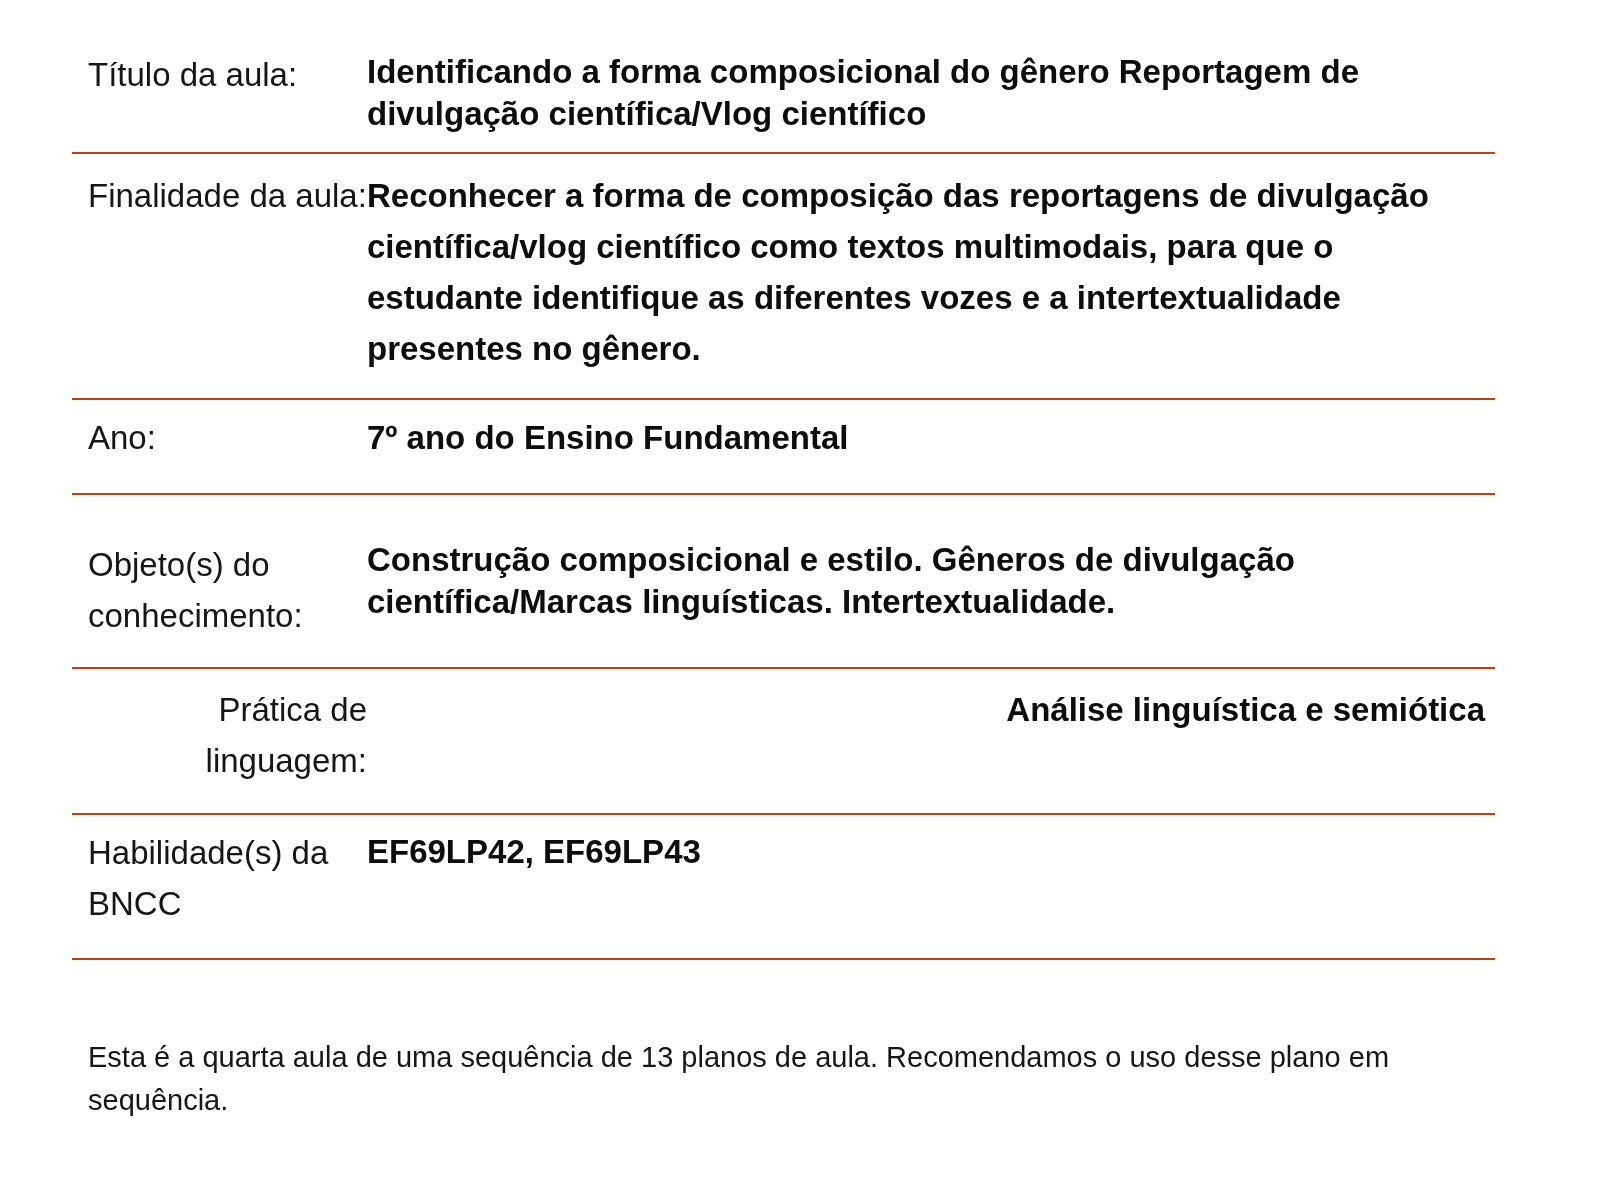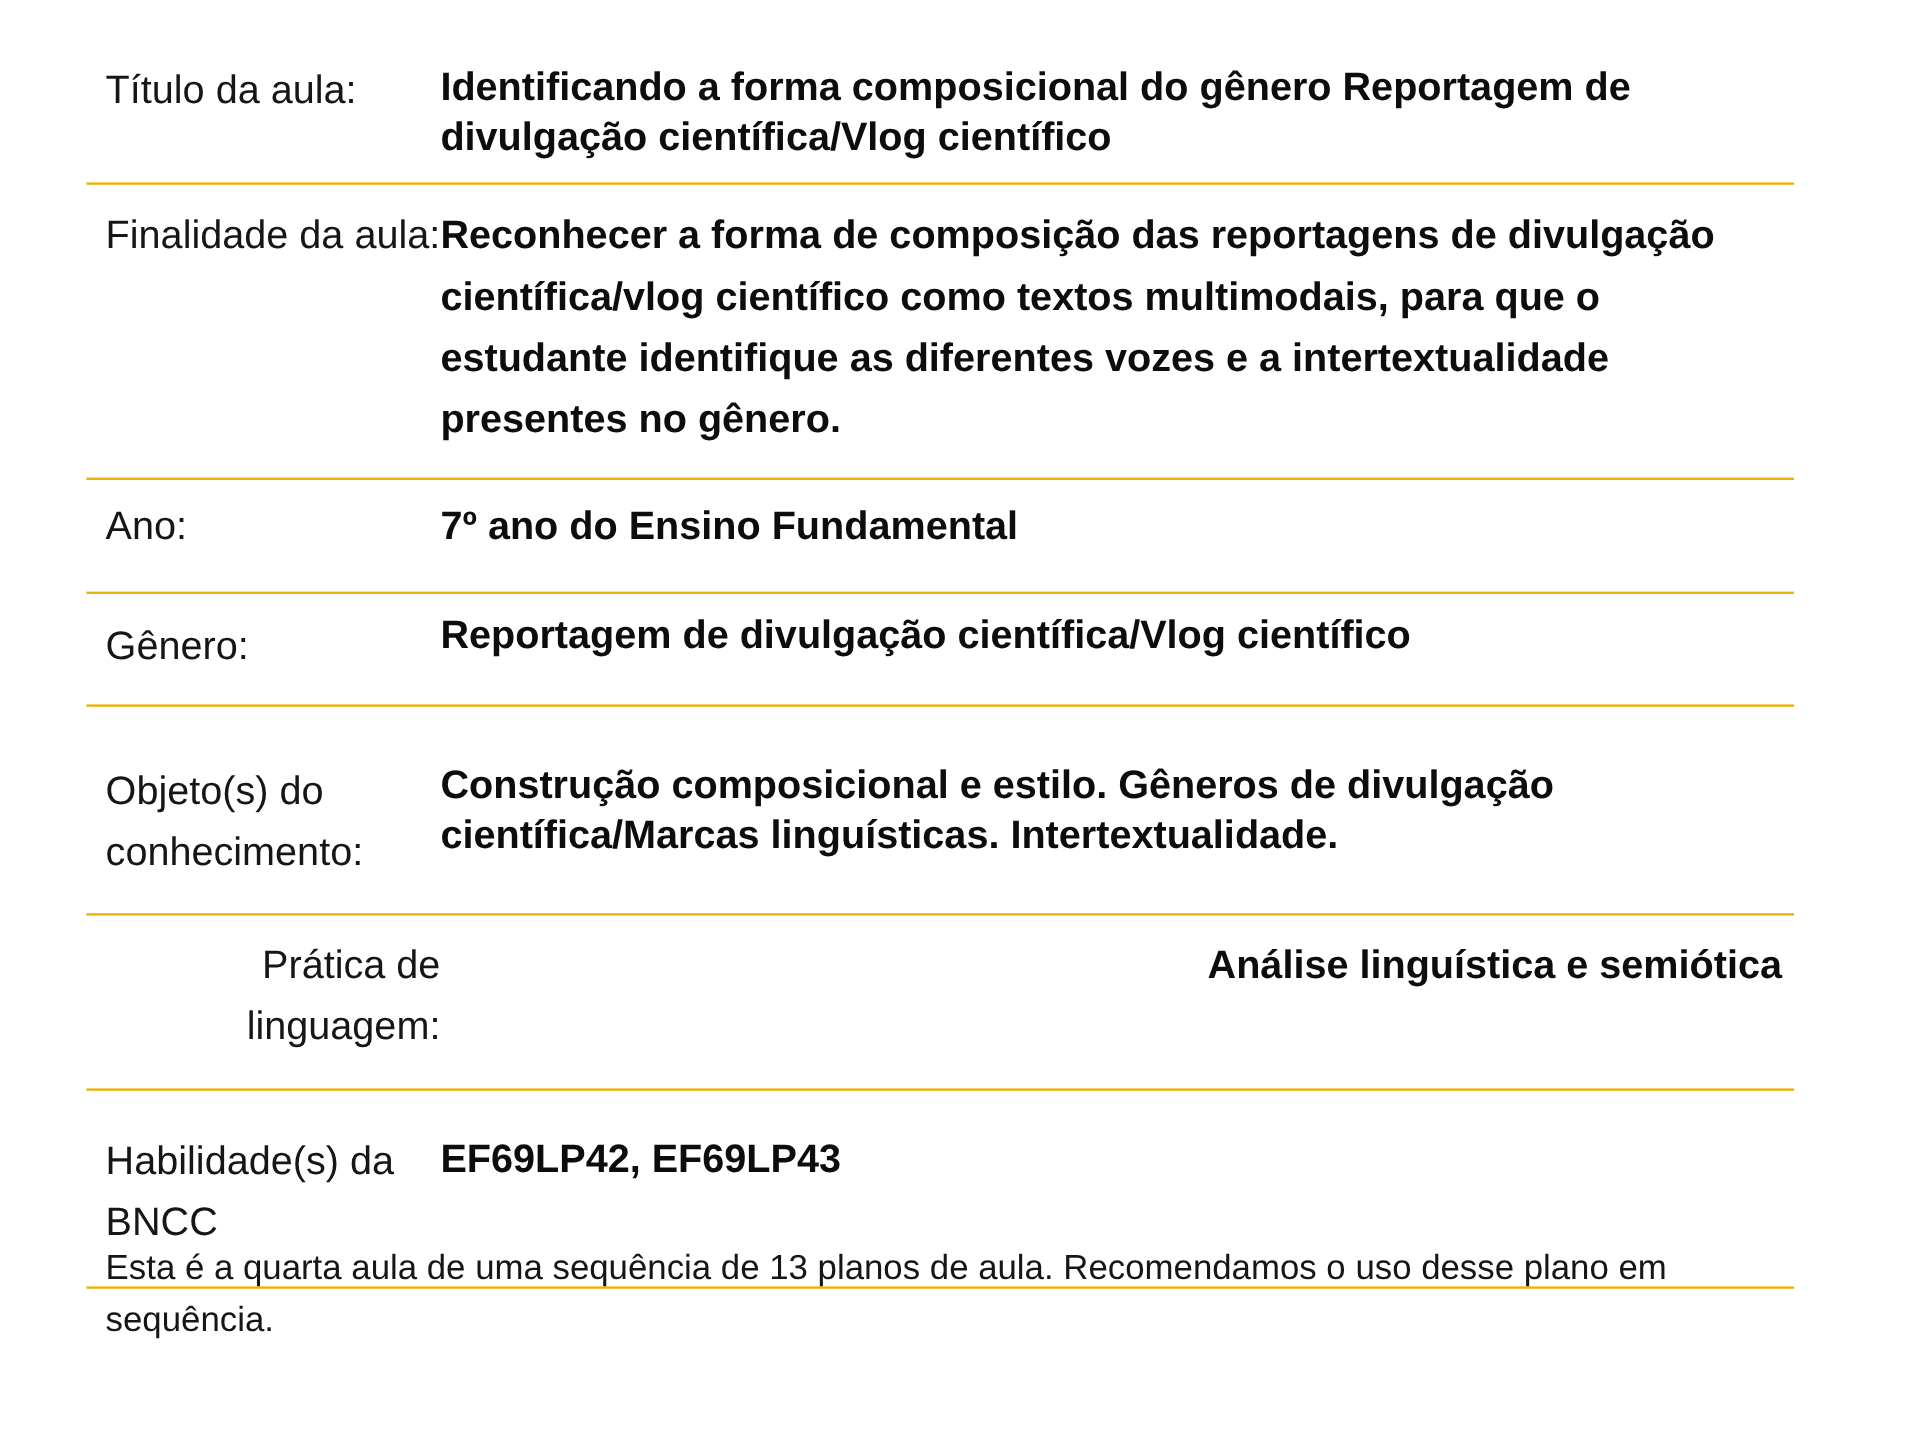--- a/index.html
+++ b/index.html
@@ -16,21 +16,21 @@
       color: #111111;
     }
     .plan-table {
       position: absolute;
       left: 72px;
       top: 36px;
       width: 1423px;
     }
     .plan-row {
       display: flex;
-      border-bottom: 2px solid #eab308;
+      border-bottom: 2px solid #c2410c;
       box-sizing: border-box;
     }
     .plan-label {
       width: 295px;
       padding-left: 16px;
       flex: 0 0 295px;
       font-size: 33px;
       font-weight: 400;
       line-height: 51px;
       color: #161616;
@@ -61,21 +61,21 @@
     .row-genero .plan-value { line-height: 42px; }
     .row-genero .plan-label { line-height: 51px; margin-top: 4px; }
 
     .row-objeto { height: 146px; padding-top: 16px; margin-top: 28px; }
     .row-objeto .plan-value { line-height: 42px; }
     .row-objeto .plan-label { line-height: 51px; }
 
     .row-pratica { height: 146px; padding-top: 15px; text-align: right; }
     .row-pratica .plan-value { line-height: 51px; }
 
-    .row-habilidade { height: 145px; padding-top: 16px; margin-top: 20px; }
+    .row-habilidade { height: 145px; padding-top: 16px; }
     .row-habilidade .plan-value { line-height: 42px; }
     .row-habilidade .plan-label { line-height: 51px; margin-top: -4px; }
 
     .plan-note {
       position: absolute;
       left: 88px;
       top: 1036px;
       width: 1400px;
       font-size: 29px;
       line-height: 43px;
@@ -96,24 +96,20 @@
   <div class="plan-row row-finalidade">
     <div class="plan-label">Finalidade da aula:</div>
     <div class="plan-value">Reconhecer a forma de composição das reportagens de divulgação científica/vlog científico como textos multimodais, para que o estudante identifique as diferentes vozes e a intertextualidade presentes no gênero.</div>
   </div>
 
   <div class="plan-row row-ano">
     <div class="plan-label">Ano:</div>
     <div class="plan-value">7º ano do Ensino Fundamental</div>
   </div>
 
-  <div class="plan-row row-genero">
-    <div class="plan-label">Gênero:</div>
-    <div class="plan-value">Reportagem de divulgação científica/Vlog científico</div>
-  </div>
 
   <div class="plan-row row-objeto">
     <div class="plan-label">Objeto(s) do conhecimento:</div>
     <div class="plan-value">Construção composicional e estilo. Gêneros de divulgação científica/Marcas linguísticas. Intertextualidade.</div>
   </div>
 
   <div class="plan-row row-pratica">
     <div class="plan-label">Prática de linguagem:</div>
     <div class="plan-value">Análise linguística e semiótica</div>
   </div>

